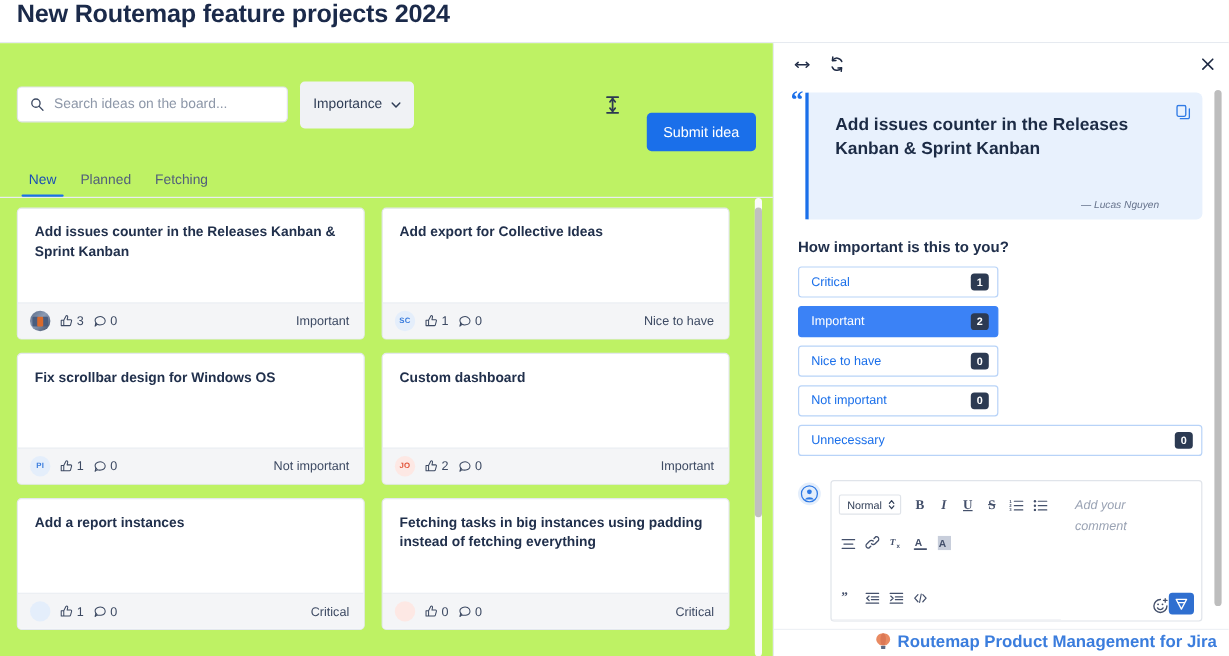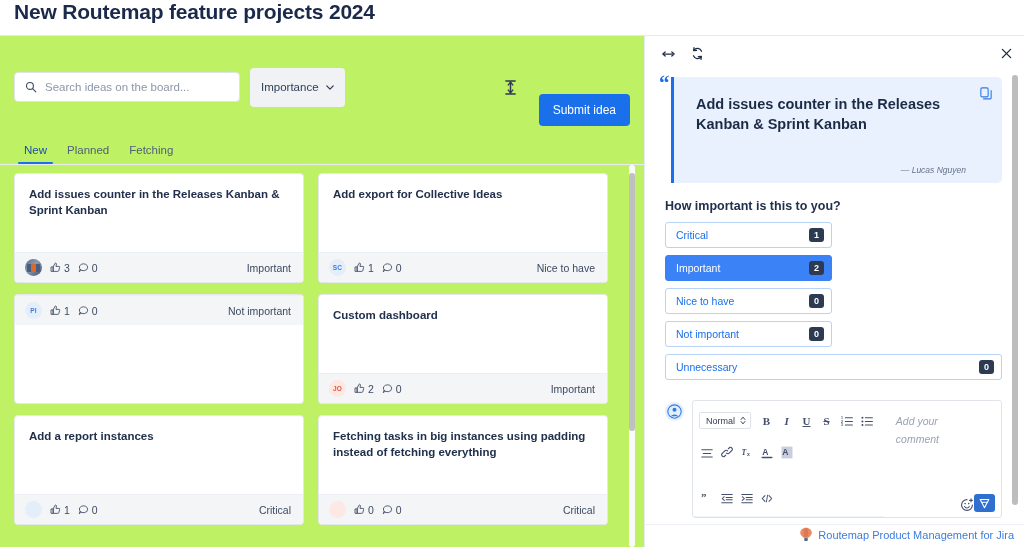--- a/index.html
+++ b/index.html
@@ -198,21 +198,21 @@
   .rscroll-thumb {
     position: absolute; right: 6px; top: 10px; width: 6px; height: 430px;
     background: #bdbdbd; border-radius: 3px; cursor: pointer;
   }
 
   
   .brand {
     position: absolute; right: 10px; bottom: 5px; display: flex;
     align-items: center; gap: 5px;
   }
-  .brand-txt { font-size: 11px; color: #3b7ddd; font-weight: normal; }
+  .brand-txt { font-size: 14px; color: #3b7ddd; font-weight: bold; }
   .hdivider-bottom { position:absolute; left:0; right:0; bottom:22px; height:1px; background:#eef1f5; }
 </style>
 </head>
 <body>
 
 <div class="app">
 
   <div class="page-title">New Routemap feature projects 2024</div>
   <div class="title-divider"></div>
 
@@ -297,20 +297,21 @@
                   <path d="M12.3 6.6 A5.3 4.4 0 1 1 4.6 2.8 A5.3 4.4 0 0 1 12.3 6.6 Z M4.2 10.2 L1.6 12.4 L2.4 9.3" fill="none" stroke="#3d4a63" stroke-width="1.1" stroke-linejoin="round"></path>
                 </svg>
                 <span>0</span>
               </span>
               <span class="spacer"></span>
               <span class="importance-lbl">Nice to have</span>
             </div>
           </div>
 
           <div class="card">
+            <div class="card-title">Fix scrollbar design for Windows OS</div>
             <div class="card-foot">
               <span class="avatar" style="background:#e4eefb;color:#3b7ddd;">PI</span>
               <span class="stat">
                 <svg width="11" height="11" viewBox="0 0 14 14">
                   <path d="M4 6.3 L6.4 1.6 A1.1 1.1 0 0 1 8.2 2.6 L7.6 5.6 L11.4 5.6 A1 1 0 0 1 12.3 6.9 L11.2 11 A1.2 1.2 0 0 1 10 11.9 L4 11.9 Z M1.3 6.3 L4 6.3 L4 11.9 L1.3 11.9 Z" fill="none" stroke="#3d4a63" stroke-width="1.1" stroke-linejoin="round"></path>
                 </svg>
                 <span>1</span>
               </span>
               <span class="stat">
                 <svg width="11" height="11" viewBox="0 0 14 14">

